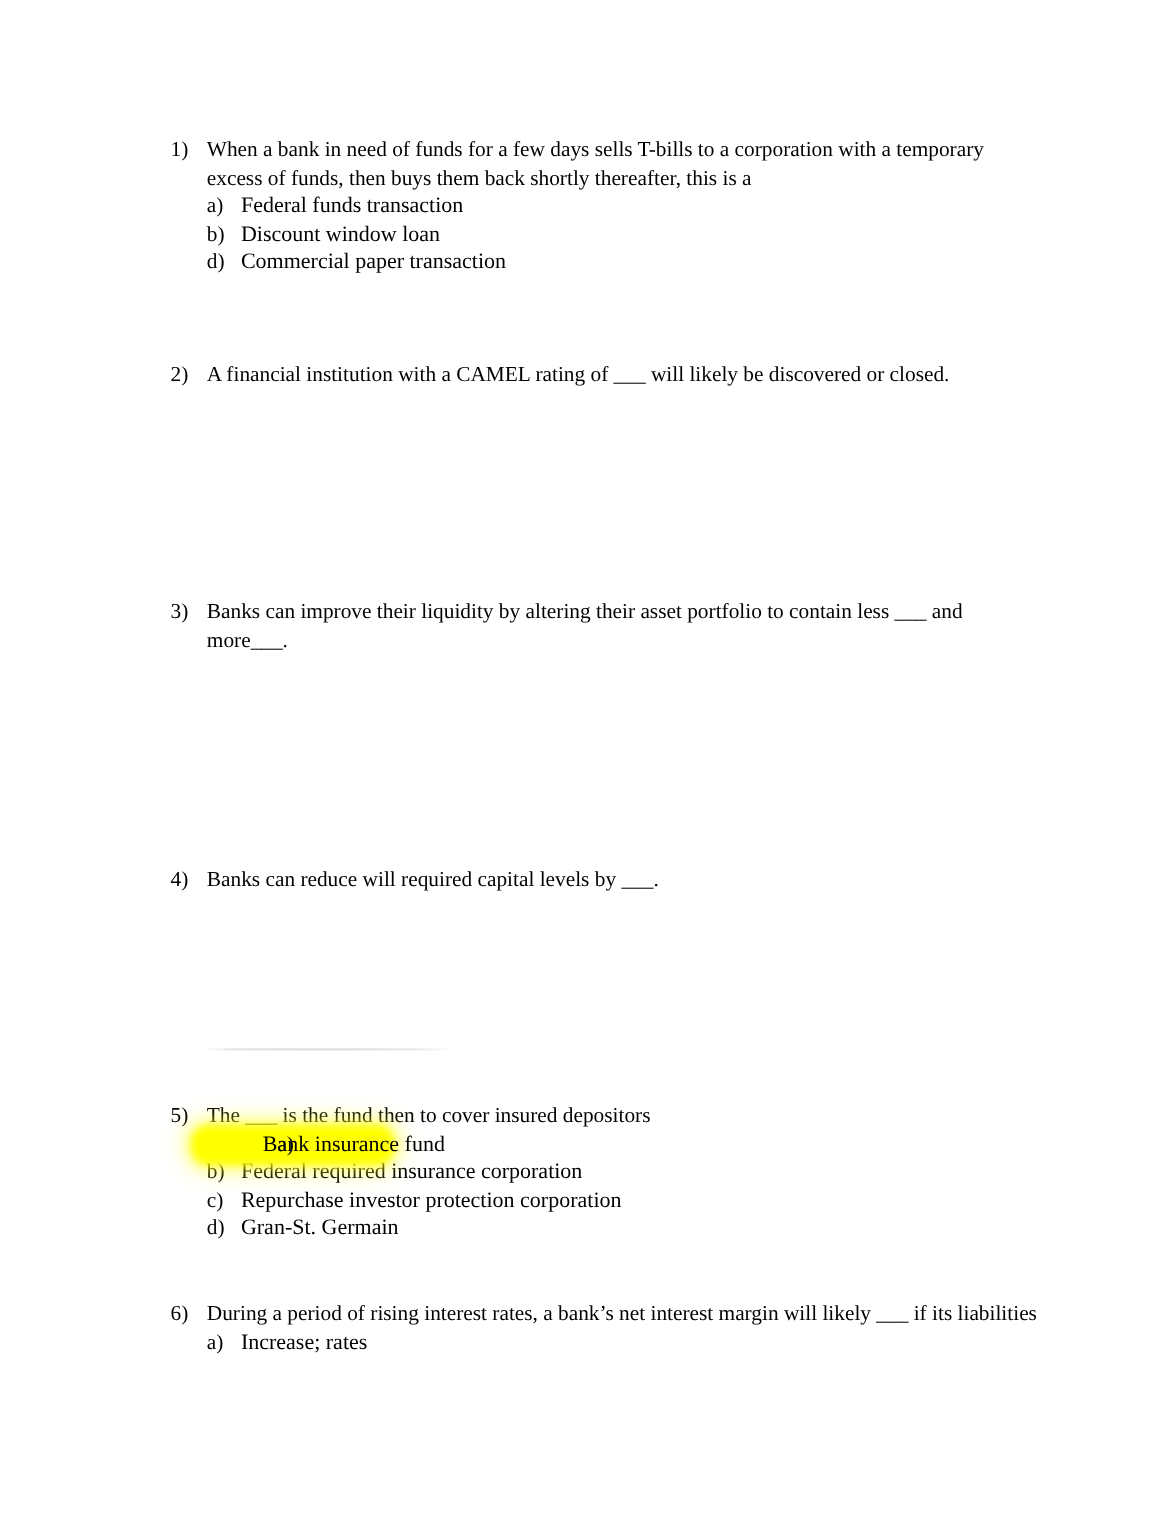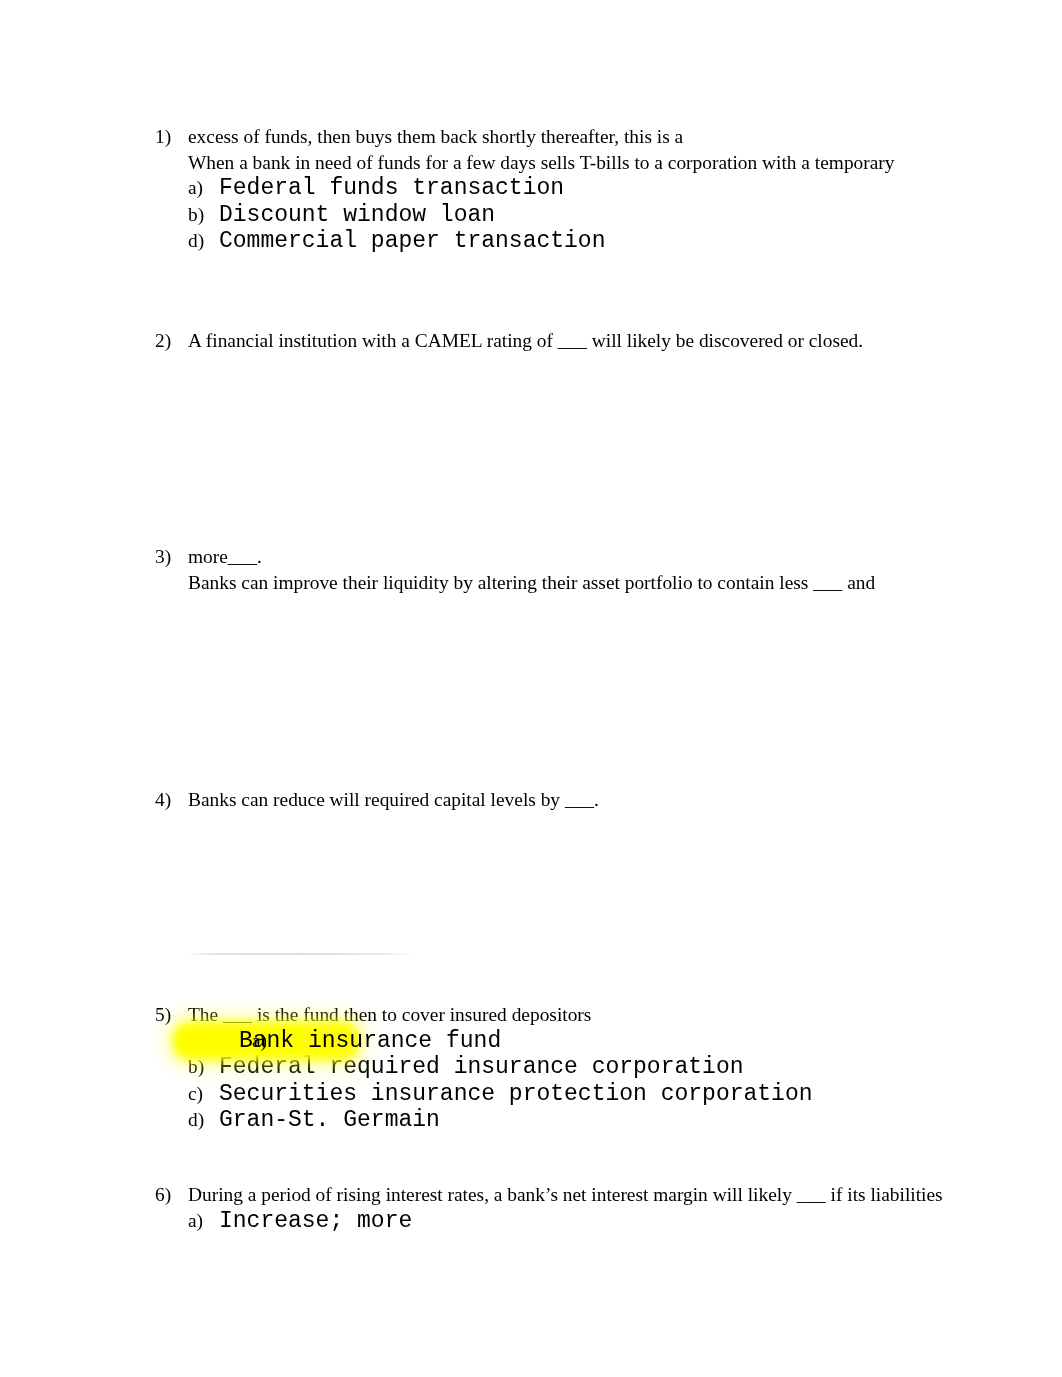--- a/index.html
+++ b/index.html
@@ -67,23 +67,22 @@
   }
   .opt-marker {
     position: absolute;
     left: 33px;
     top: 0;
     width: 26px;
     font-size: 19.4px;
     line-height: 25.6px;
   }
   .opt-text {
-    font-size: 23px;
-    line-height: 25.6px;
-    font-family: Liberation Mono, monospace;
+    font-size: 20px;
+    line-height: 25.6px;
   }
 
   
   .opt.is-highlighted {
     z-index: 2;
   }
   .opt.is-highlighted .hl-glow {
     position: absolute;
     left: 25px;
     top: 1px;
@@ -115,22 +114,22 @@
   }
 </style>
 </head>
 <body>
 
 <div class="page">
 
   <div class="q-block" style="top:124px;">
     <div class="q-main">
       <span class="q-num">1)</span>
+      <span class="q-stem">When a bank in need of funds for a few days sells T-bills to a corporation with a temporary</span>
       <span class="q-stem">excess of funds, then buys them back shortly thereafter, this is a</span>
-      <span class="q-stem">When a bank in need of funds for a few days sells T-bills to a corporation with a temporary</span>
     </div>
     <ul class="opt-list">
       <li class="opt">
         <span class="opt-marker">a)</span>
         <span class="opt-text">Federal funds transaction</span>
       </li>
       <li class="opt">
         <span class="opt-marker">b)</span>
         <span class="opt-text">Discount window loan</span>
       </li>
@@ -144,22 +143,22 @@
   <div class="q-block" style="top:328px;">
     <div class="q-main">
       <span class="q-num">2)</span>
       <span class="q-stem">A financial institution with a CAMEL rating of ___ will likely be discovered or closed.</span>
     </div>
   </div>
 
   <div class="q-block" style="top:544px;">
     <div class="q-main">
       <span class="q-num">3)</span>
+      <span class="q-stem">Banks can improve their liquidity by altering their asset portfolio to contain less ___ and</span>
       <span class="q-stem">more___.</span>
-      <span class="q-stem">Banks can improve their liquidity by altering their asset portfolio to contain less ___ and</span>
     </div>
   </div>
 
   <div class="q-block" style="top:787px;">
     <div class="q-main">
       <span class="q-num">4)</span>
       <span class="q-stem">Banks can reduce will required capital levels by ___.</span>
     </div>
   </div>
 
@@ -175,35 +174,35 @@
         <span class="hl-glow" style="width:172px;"></span>
         <span class="opt-marker">a)</span>
         <span class="opt-text">Bank insurance fund</span>
       </li>
       <li class="opt">
         <span class="opt-marker">b)</span>
         <span class="opt-text">Federal required insurance corporation</span>
       </li>
       <li class="opt">
         <span class="opt-marker">c)</span>
-        <span class="opt-text">Securities insurance protection corporation</span>
+        <span class="opt-text">Repurchase investor protection corporation</span>
       </li>
       <li class="opt">
         <span class="opt-marker">d)</span>
         <span class="opt-text">Gran-St. Germain</span>
       </li>
     </ul>
   </div>
 
   <div class="q-block" style="top:1182px; width:830px;">
     <div class="q-main">
       <span class="q-num">6)</span>
       <span class="q-stem">During a period of rising interest rates, a bank’s net interest margin will likely ___ if its liabilities</span>
     </div>
     <ul class="opt-list">
       <li class="opt">
         <span class="opt-marker">a)</span>
-        <span class="opt-text">Increase; more</span>
+        <span class="opt-text">Increase; rates</span>
       </li>
     </ul>
   </div>
 
 </div>
 
 </body></html>

